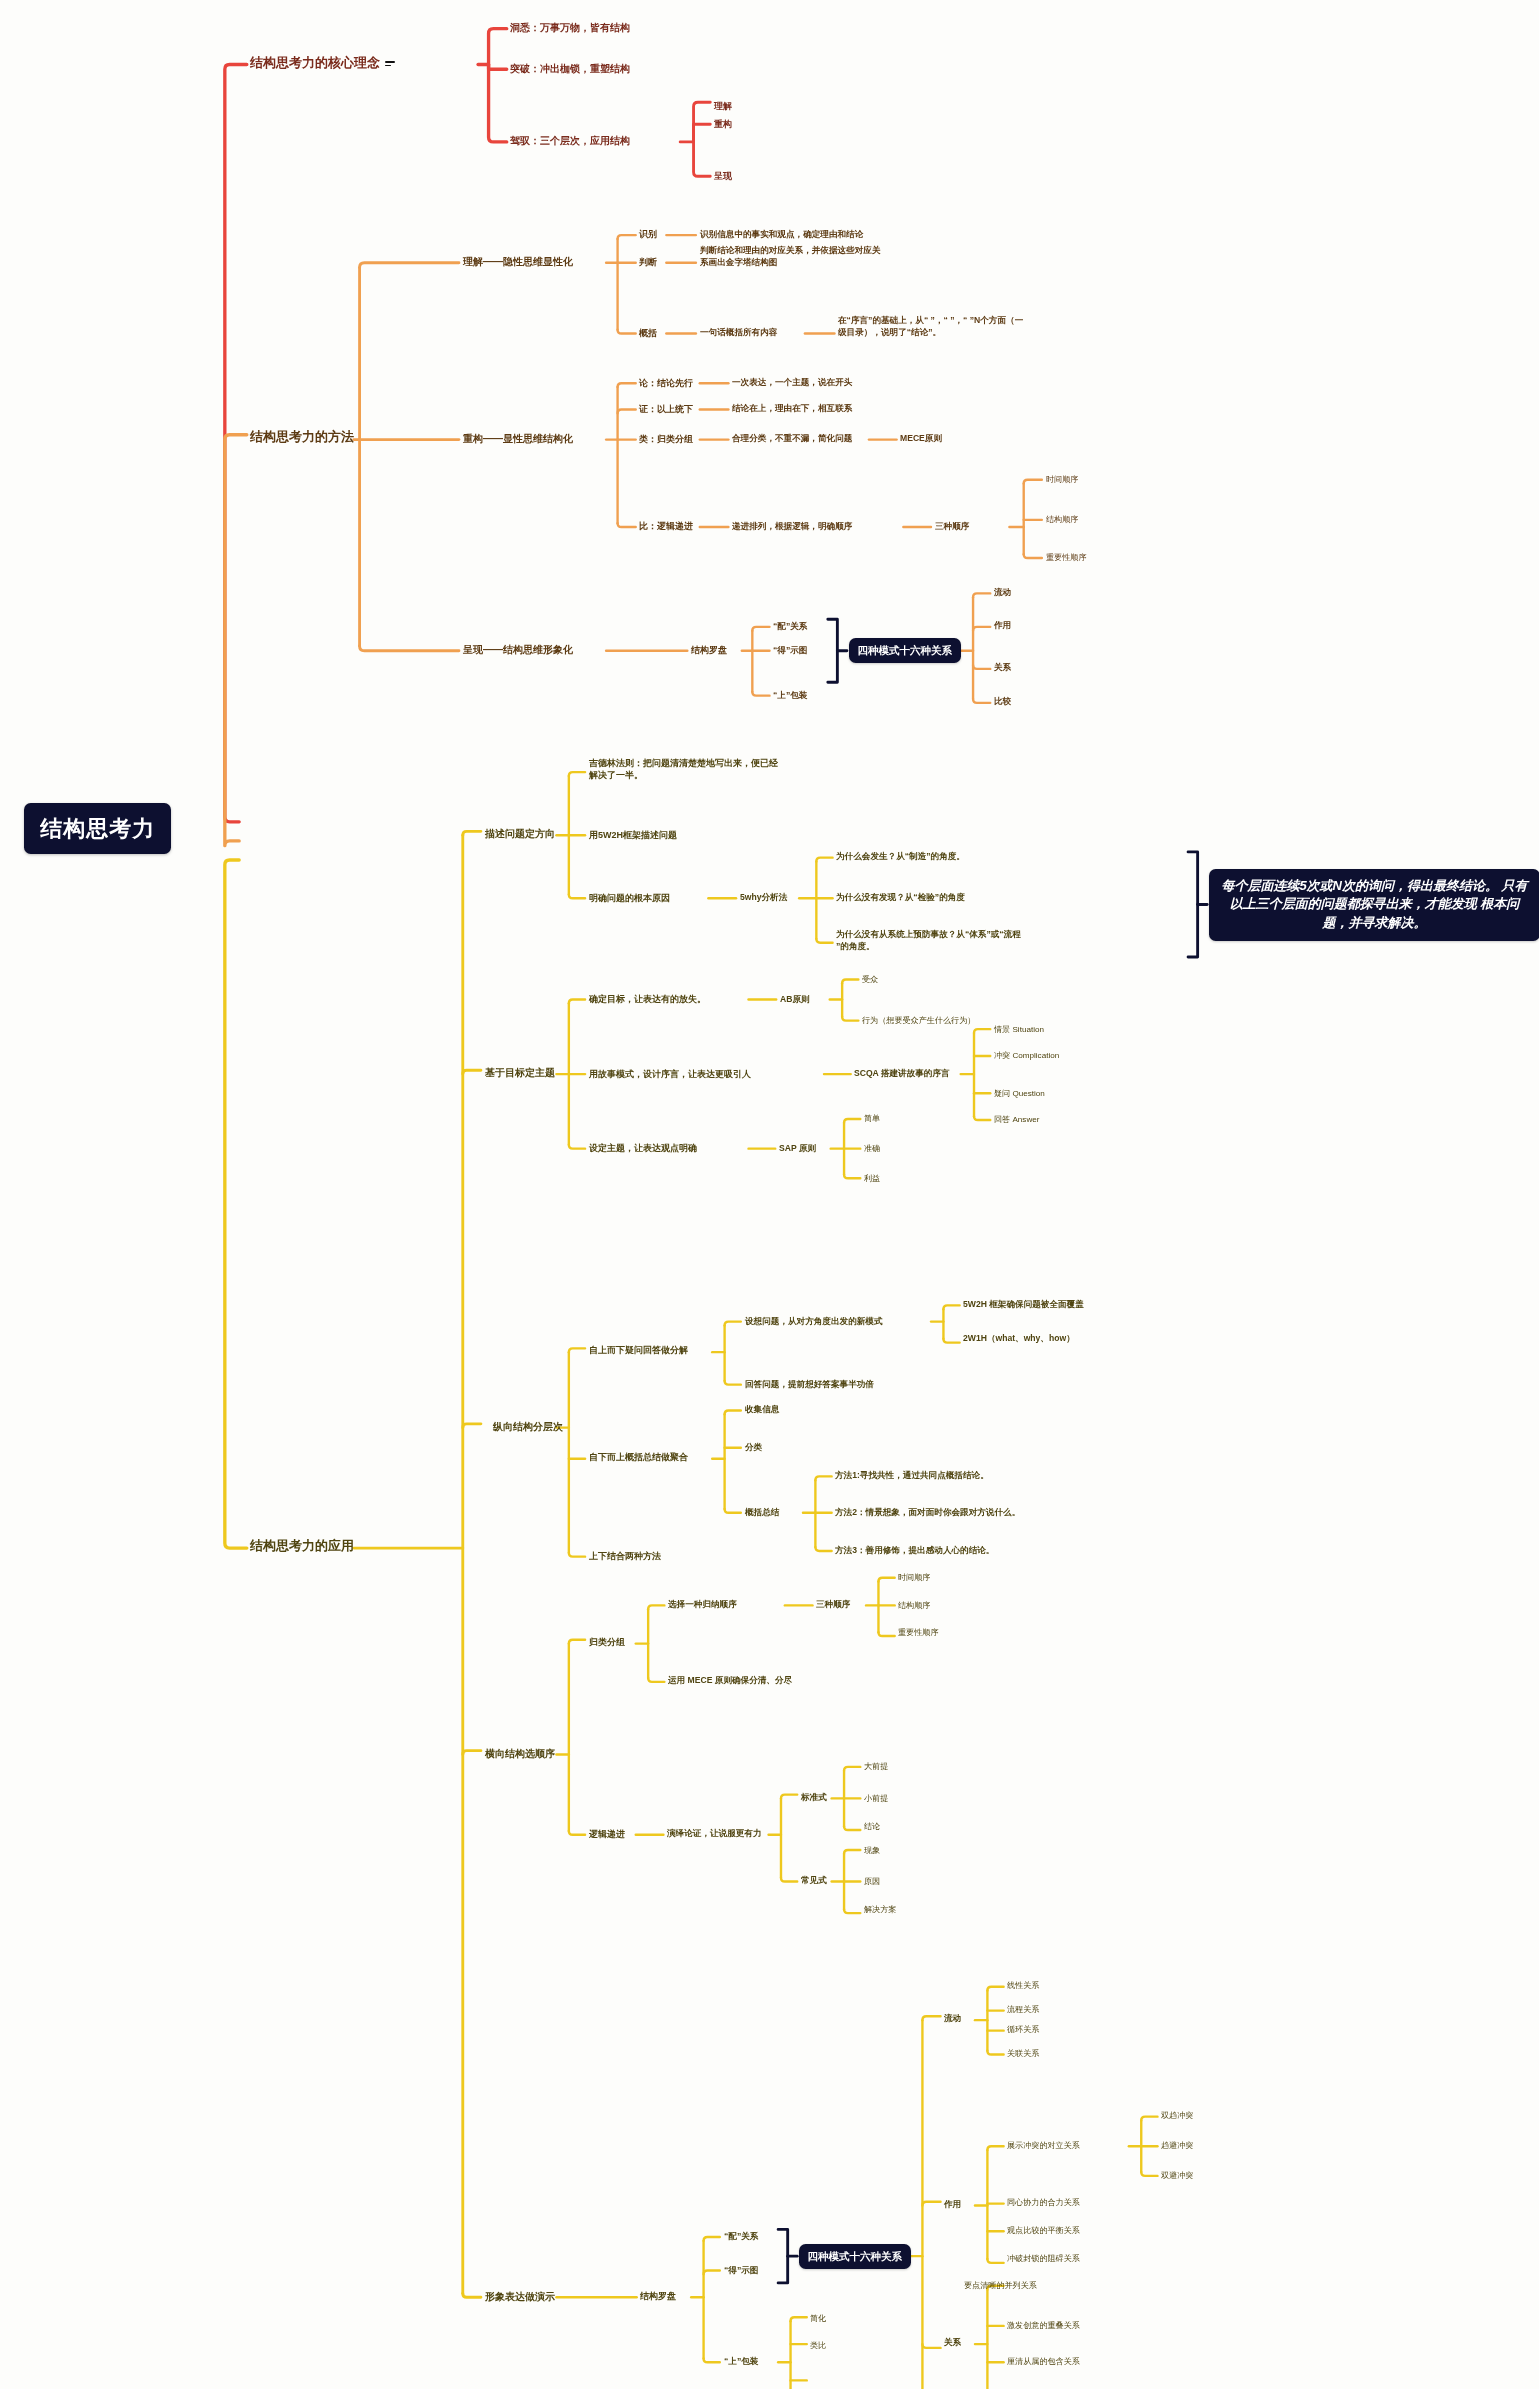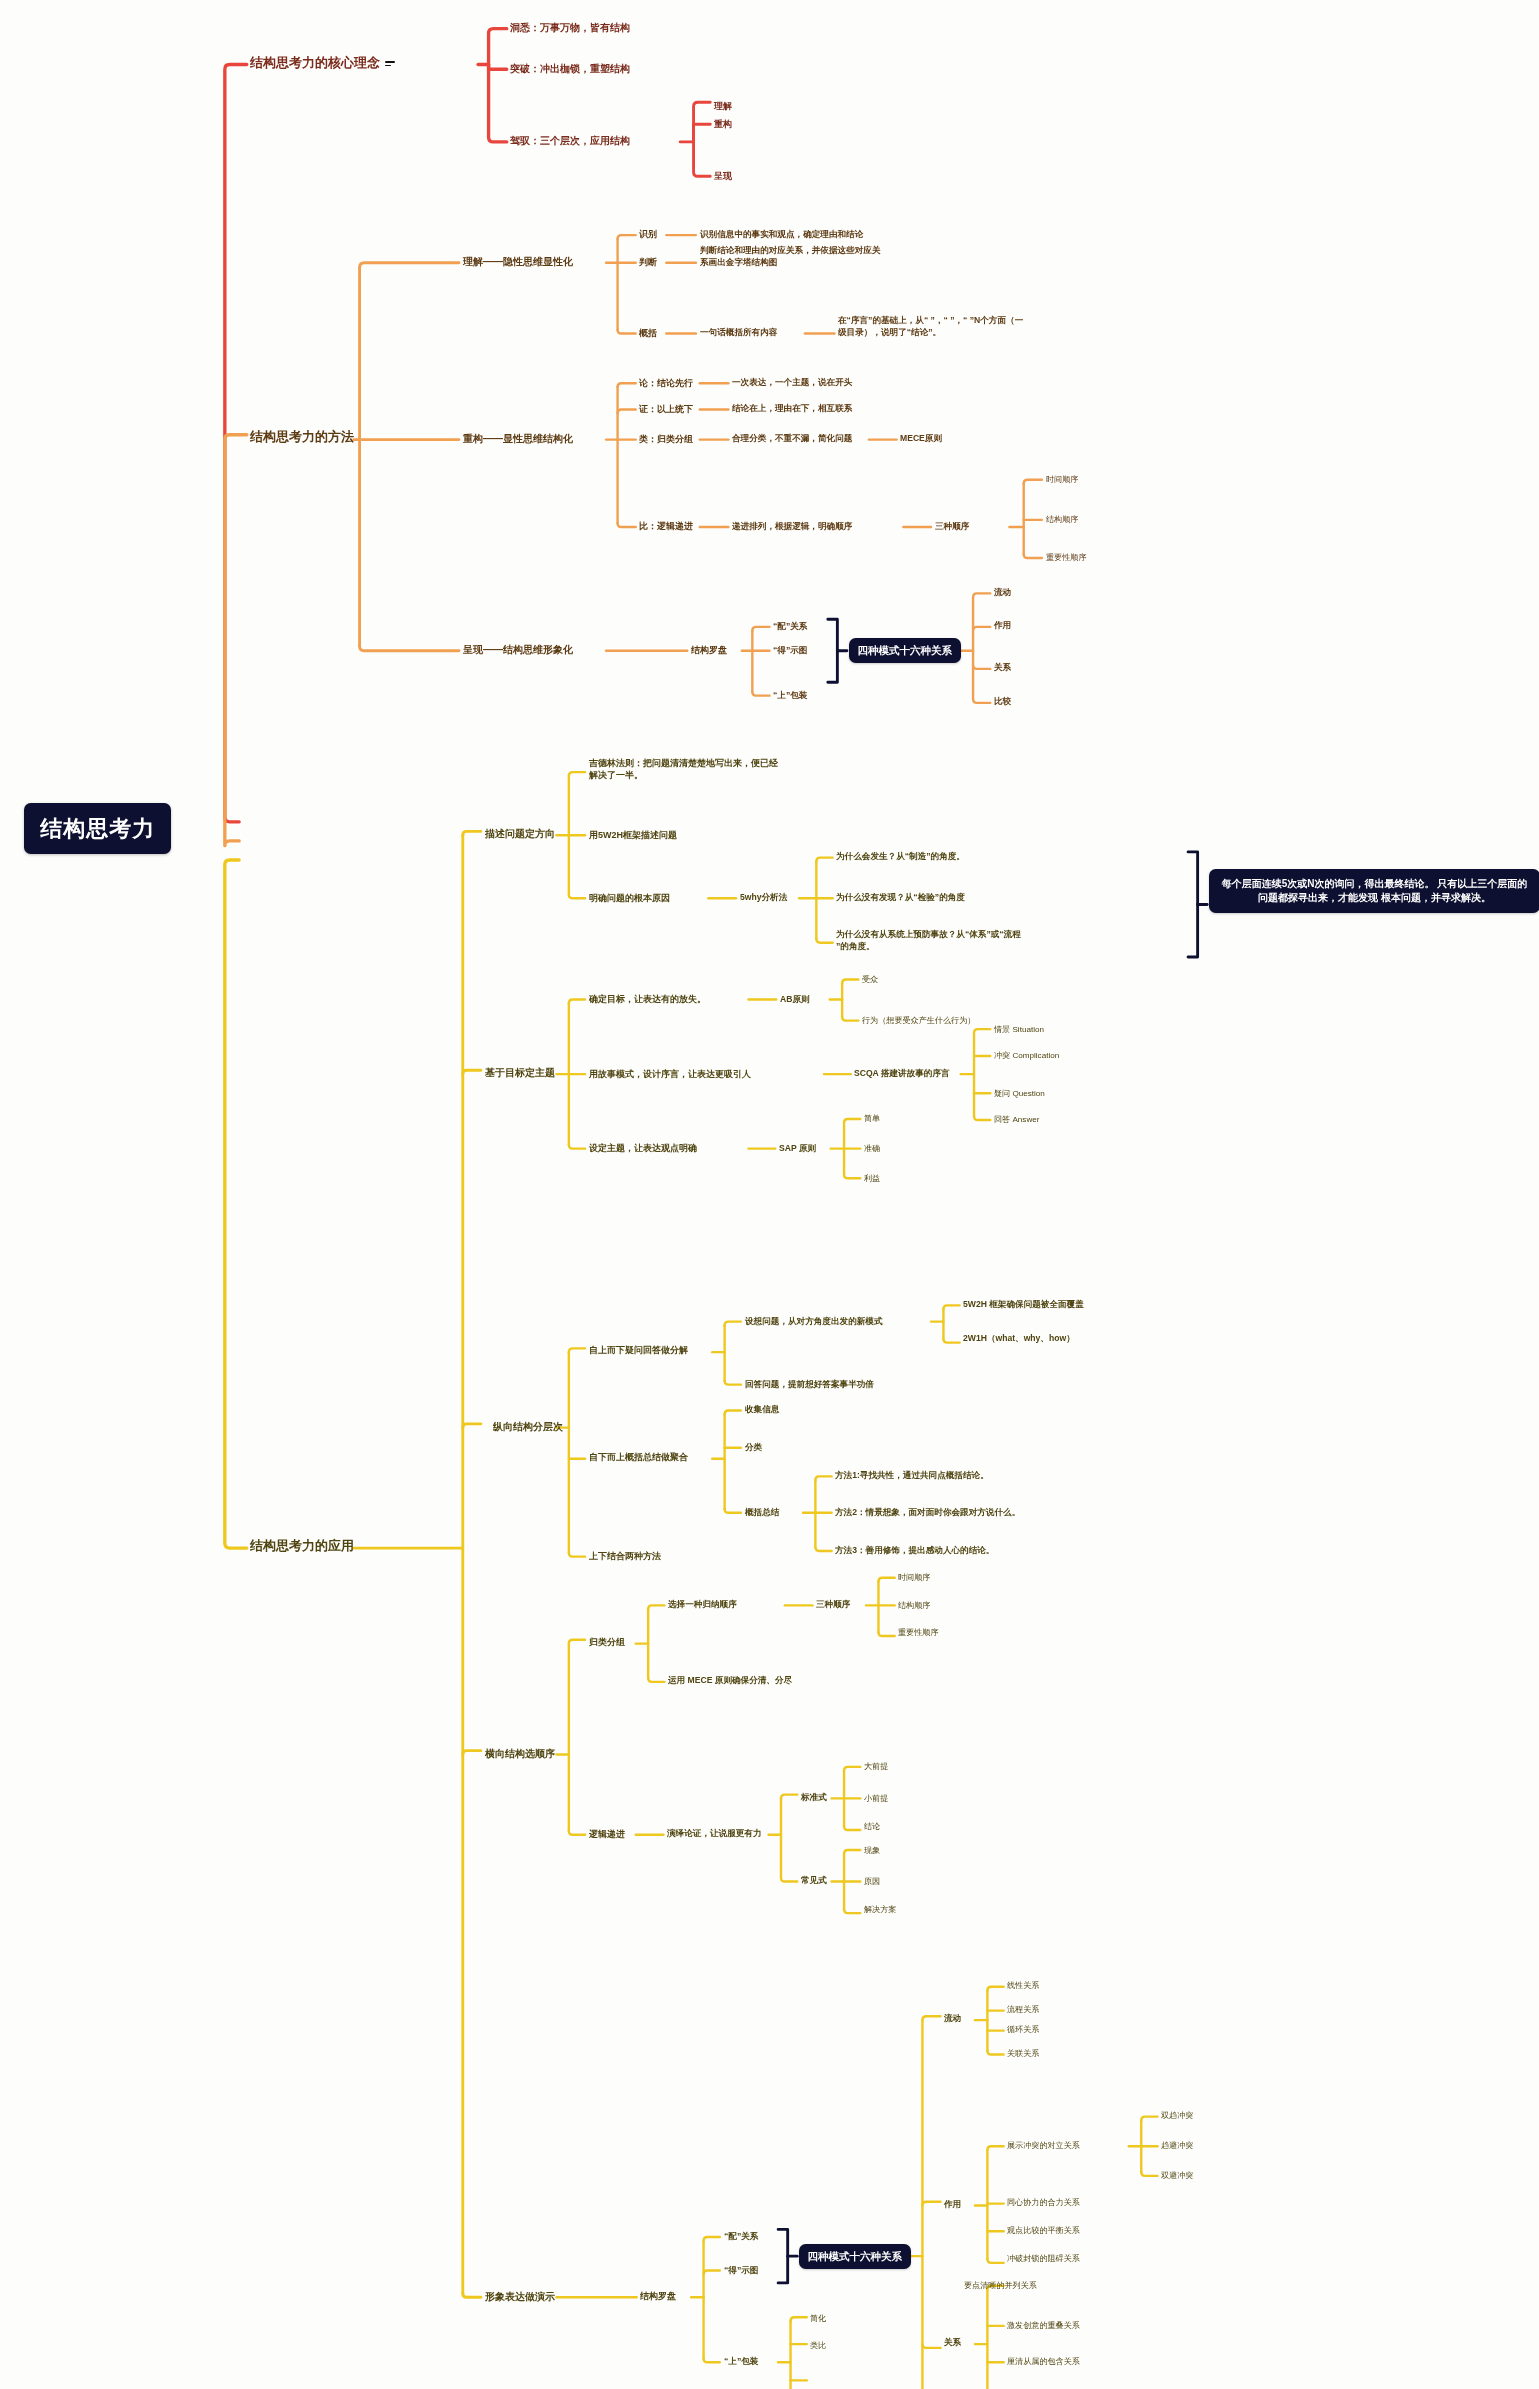--- a/index.html
+++ b/index.html
@@ -29,21 +29,21 @@
   
   .darkbox{
     position:absolute;
     background:#0d1030;color:#ffffff;
     border-radius:6.7px;
     padding:4.8px 8.6px;
     font-size:10.5px;font-weight:700;
     text-align:center;line-height:1.45;
     box-shadow:0 1px 2.4px rgba(0,0,0,.2);
   }
-  .darkbox.multiline{padding:7.6px 12.4px;font-weight:700;font-size:10px;}
+  .darkbox.multiline{padding:7.6px 12.4px;font-weight:700;font-size:13px;font-style:italic;}
 
   .lvl1{font-size:13px;font-weight:700;}
   .lvl2{font-size:10px;font-weight:700;}
   .lvl3{font-size:9px;font-weight:600;}
   .lvl4{font-size:8.6px;font-weight:600;}
   .lvl5{font-size:8.1px;font-weight:500;}
 
   .hamburger{display:inline-block;vertical-align:middle;margin-left:4.8px;}
   .hamburger i{display:block;height:1.4px;background:#111;margin:1.9px 0;border-radius:1px;}
   .hamburger i:nth-child(1){width:10.5px;}

